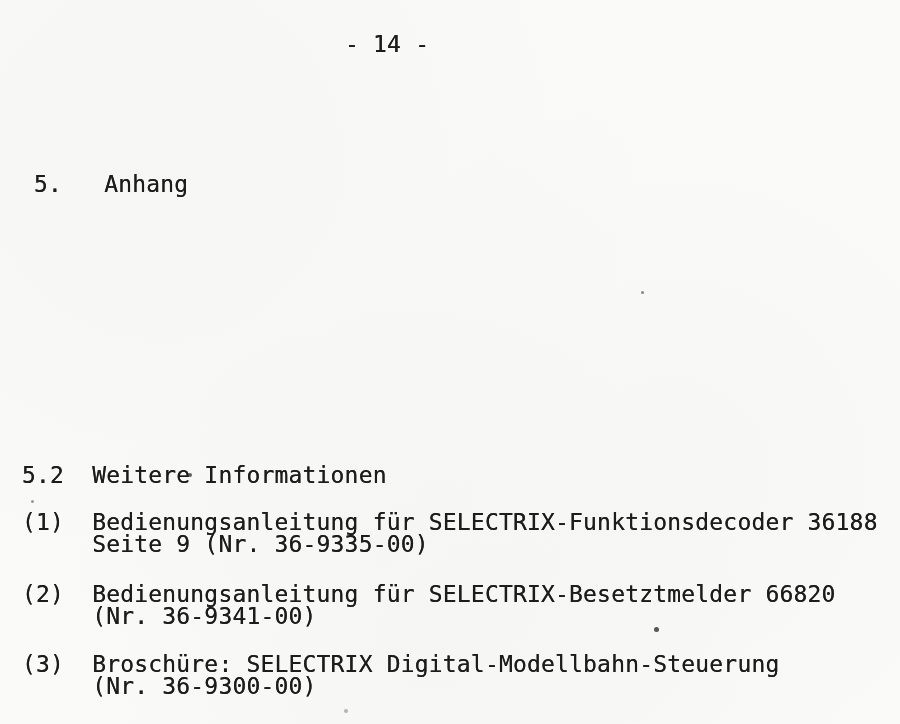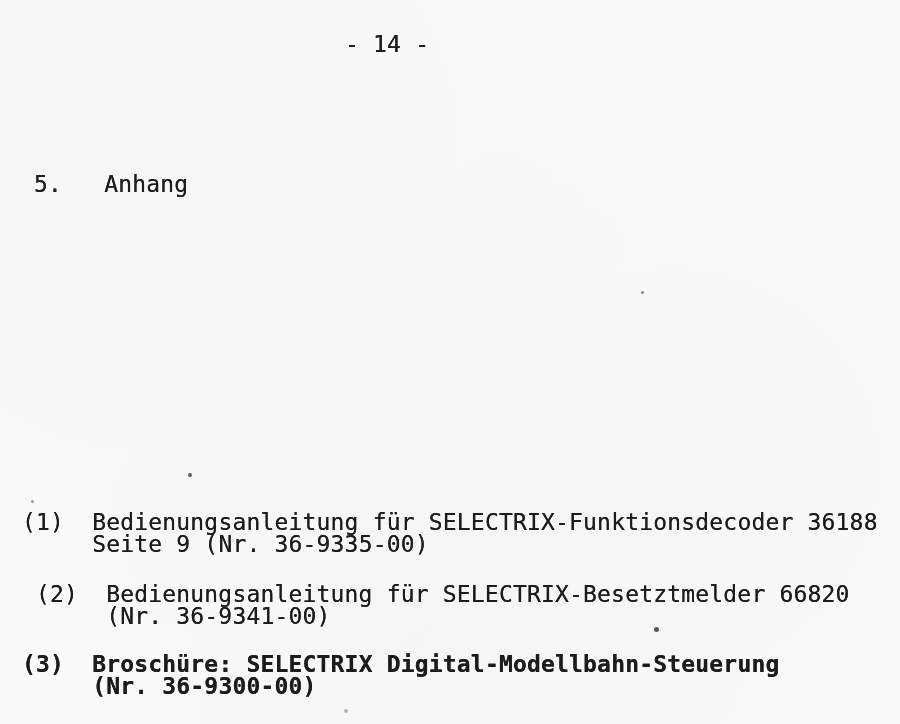--- a/index.html
+++ b/index.html
@@ -33,22 +33,22 @@
     color: #1c1c1c;
     text-shadow: 0 0 0.55px rgba(25,25,25,0.85);
   }
   .lh22 { line-height: 22px; }
   #page-number   { left: 345px; top: 32px;  }
   #heading-5     { left: 22px;  top: 172px; margin-left: 12px; }
   #heading-5-1   { left: 22px;  top: 226px; }
   #accessories   { left: 22px;  top: 277px; }
   #heading-5-2   { left: 22px;  top: 463px; }
   #ref-1         { left: 22px;  top: 511px; }
-  #ref-2         { left: 36px;  top: 583px; }
-  #ref-3         { left: 22px;  top: 653px; font-weight: bold; }
+  #ref-2         { left: 22px;  top: 583px; }
+  #ref-3         { left: 22px;  top: 653px; }
   .speck {
     position: absolute;
     background: #3a3a38;
     border-radius: 50%;
   }
   #speck-1 { left: 654px; top: 627px; width: 5px; height: 5px; opacity: 0.85; }
   #speck-2 { left: 188px; top: 473px; width: 4px; height: 4px; opacity: 0.80; }
   #speck-3 { left: 641px; top: 291px; width: 3px; height: 3px; opacity: 0.60; }
   #speck-4 { left: 344px; top: 709px; width: 4px; height: 4px; opacity: 0.35; }
   #speck-5 { left: 31px;  top: 500px; width: 3px; height: 3px; opacity: 0.50; }
@@ -57,20 +57,21 @@
 <body>
 
 <div class="page">
 
   <div class="t" id="page-number">- 14 -</div>
 
   <div class="t" id="heading-5">5.   Anhang</div>
 
 
 
+  <div class="t" id="heading-5-2">5.2  Weitere Informationen</div>
 
   <div class="t lh22" id="ref-1">(1)  Bedienungsanleitung für SELECTRIX-Funktionsdecoder 36188
      Seite 9 (Nr. 36-9335-00)</div>
 
   <div class="t lh22" id="ref-2">(2)  Bedienungsanleitung für SELECTRIX-Besetztmelder 66820
      (Nr. 36-9341-00)</div>
 
   <div class="t lh22" id="ref-3">(3)  Broschüre: SELECTRIX Digital-Modellbahn-Steuerung
      (Nr. 36-9300-00)</div>
 

